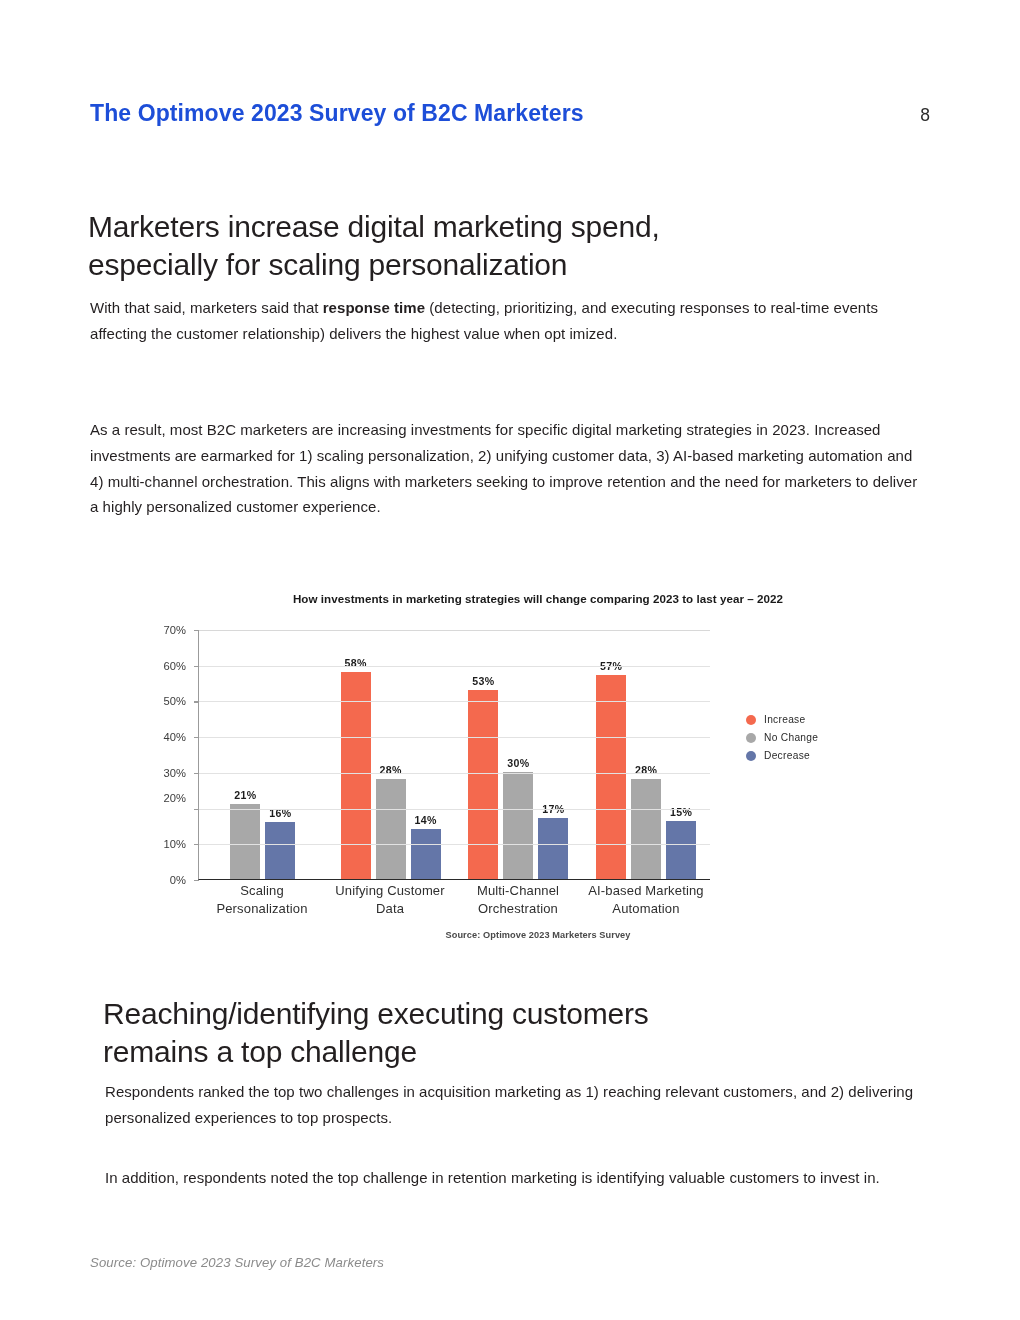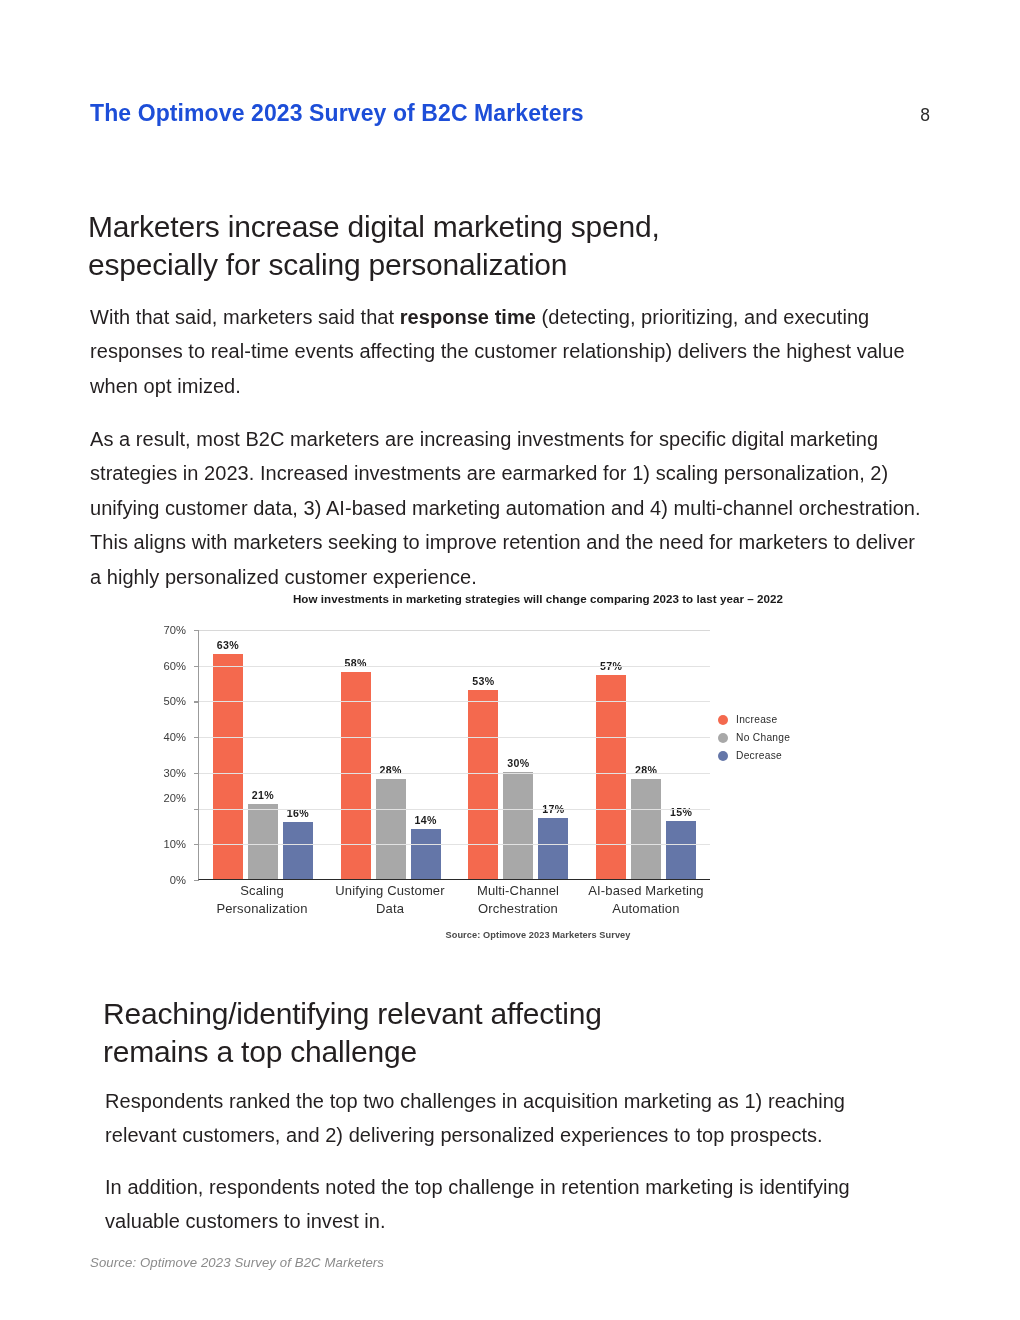--- a/index.html
+++ b/index.html
@@ -46,21 +46,21 @@
     color: #231f20;
     letter-spacing: -0.2px;
   }
   #heading-1 { left: 88px; top: 188px; width: 800px; }
   #heading-2 { left: 103px; top: 975px; width: 790px; }
   .section-heading .hl { display: block; }
 
   
   .body-par {
     position: absolute;
-    font-size: 20px;
+    font-size: 15px;
     line-height: 1.72;
     color: #231f20;
     letter-spacing: 0.05px;
   }
   #par-1 { left: 90px; top: 280px; width: 830px; }
   #par-2 { left: 90px; top: 402px; width: 835px; }
   #par-3 { left: 105px; top: 1064px; width: 810px; }
   #par-4 { left: 105px; top: 1150px; width: 810px; }
   .body-par b { font-weight: 700; }
 
@@ -179,21 +179,21 @@
     text-align: center;
     font-size: 13px;
     color: #2f2f2f;
     line-height: 1.35;
     letter-spacing: 0.15px;
   }
 
   
   .legend {
     position: absolute;
-    left: 568px;
+    left: 596px;
     top: 122px;
     width: 135px;
   }
   .legend-item {
     display: flex;
     align-items: center;
     gap: 8px;
     margin-bottom: 7px;
   }
   .legend-dot {
@@ -262,24 +262,20 @@
         <div class="y-tick" style="top: 142.857px;">30%</div>
         <div class="y-tick" style="top: 107.143px;">40%</div>
         <div class="y-tick" style="top: 71.4286px;">50%</div>
         <div class="y-tick" style="top: 35.7143px;">60%</div>
         <div class="y-tick" style="top: 0px;">70%</div>
       </div>
 
     <div class="plot-area">
       <div class="groups">
           <div class="group">
-            <div class="bar" style="height: 225px;">
-              <div class="bar-rect" style="height: 100%; background: rgb(244, 105, 78);"></div>
-              <div class="bar-label" style="bottom: calc(100% + 3px);">63%</div>
-            </div>
             <div class="bar" style="height: 75px;">
               <div class="bar-rect" style="height: 100%; background: rgb(168, 168, 168);"></div>
               <div class="bar-label" style="bottom: calc(100% + 3px); margin-top: 25px;">21%</div>
             </div>
             <div class="bar" style="height: 57.1429px;">
               <div class="bar-rect" style="height: 100%; background: rgb(100, 118, 168);"></div>
               <div class="bar-label" style="bottom: calc(100% + 3px);">16%</div>
             </div>
           </div>
           <div class="group">
@@ -373,20 +369,20 @@
       <div class="legend-item">
         <span class="legend-dot" style="background: rgb(100, 118, 168);"></span>
         <span class="legend-label">Decrease</span>
       </div>
     </div>
 
   <div class="chart-source">Source: Optimove 2023 Marketers Survey</div>
 </div>
 
 <h1 class="section-heading" id="heading-2">
-  <span class="hl">Reaching/identifying relevant affecting</span>
+  <span class="hl">Reaching/identifying executing customers</span>
   <span class="hl">remains a top challenge</span>
 </h1>
 
 <p class="body-par" id="par-3">Respondents ranked the top two challenges in acquisition marketing as 1) reaching relevant customers, and 2) delivering personalized experiences to top prospects.</p>
 <p class="body-par" id="par-4">In addition, respondents noted the top challenge in retention marketing is identifying valuable customers to invest in.</p>
 
 <div class="page-footer">Source: Optimove 2023 Survey of B2C Marketers</div>
 
 </body></html>

